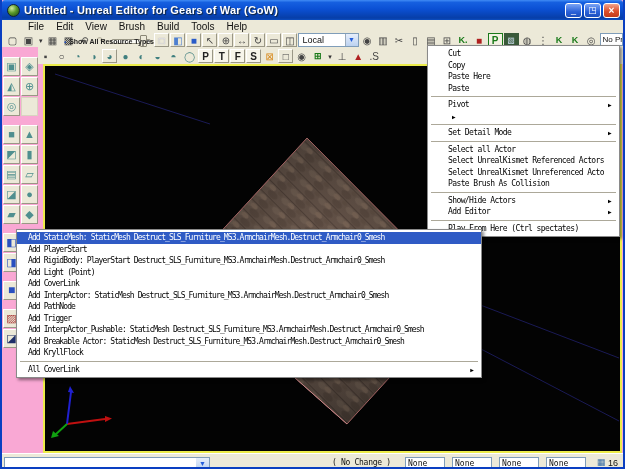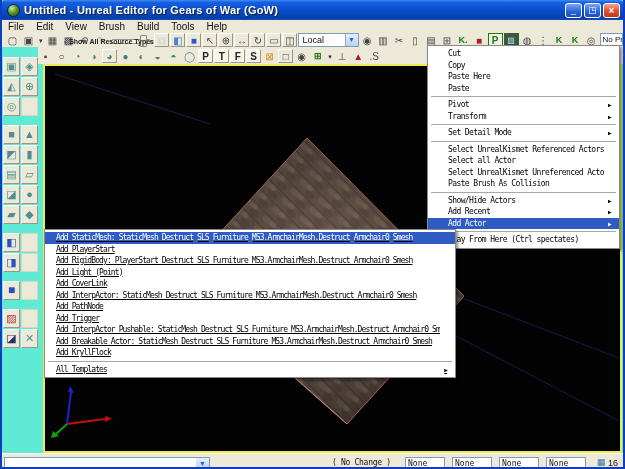--- a/index.html
+++ b/index.html
@@ -1,36 +1,36 @@
 <!DOCTYPE html>
 <html><head>
 <meta charset="utf-8">
 <style>
   html,body{margin:0;padding:0;background:#777;}
   *{box-sizing:border-box;}
-  .window{position:relative;width:625px;height:469px;background:#5eead4;
+  .window{position:relative;width:625px;height:469px;background:#f9a8d4;
     font-family:"Liberation Sans",sans-serif;overflow:hidden;
     border-left:2px solid #0a3fc1;border-right:2px solid #0a3fc1;border-bottom:2px solid #0a3fc1;}
   
   .titlebar{position:absolute;left:0;top:0;width:100%;height:20px;
     background:linear-gradient(180deg,#418cf5 0%,#1660e0 12%,#0b50d4 45%,#073ea8 90%,#0d4ec0 100%);
     display:flex;align-items:center;padding:0 3px;border-radius:3px 3px 0 0;}
   .app-icon{width:13px;height:13px;border-radius:50%;margin:0 4px 0 2px;
     background:radial-gradient(circle at 35% 30%,#cfe8a0 0%,#5a9a2a 45%,#16401a 100%);
     border:1px solid #123;flex:0 0 auto;}
   .title-text{color:#fff;font-size:11px;font-weight:bold;letter-spacing:.2px;
     text-shadow:1px 1px 1px #123;white-space:nowrap;flex:1 1 auto;}
   .win-controls{display:flex;gap:2px;}
   .winbtn{width:17px;height:15px;border:1px solid #fff;border-radius:3px;color:#fff;
     font-size:9px;line-height:13px;text-align:center;
     background:linear-gradient(180deg,#7ba4f5,#2a61d8 60%,#1c4fbe);}
   .winbtn.close{background:linear-gradient(180deg,#f2a48c,#dd4f2c 55%,#c23a1a);font-size:10px;font-weight:bold;}
   
   .menubar{position:absolute;left:0;top:20px;width:100%;height:12px;display:flex;
-    align-items:center;padding-left:0;background:#ECE9D8;}
+    align-items:center;padding-left:20px;background:#ECE9D8;}
   .menu-item{font-size:10px;color:#111;padding:0 6px;white-space:nowrap;}
   
   .toolbar1{position:absolute;left:0;top:32px;width:100%;height:15px;display:flex;
     align-items:center;gap:1px;padding-left:3px;background:#ECE9D8;}
   .toolbar2{position:absolute;left:36px;top:47px;width:589px;height:17px;display:flex;
     align-items:center;gap:1px;background:#ECE9D8;}
   .icon-list{display:contents;}
   .tbtn{min-width:15px;height:14px;font-size:10px;line-height:13px;text-align:center;
     color:#444;background:#ECE9D8;border:1px solid transparent;padding:0 1px;white-space:nowrap;}
   .tbtn.raised{border:1px solid;border-color:#fff #9a9786 #9a9786 #fff;}
@@ -75,21 +75,21 @@
   
   .viewport{position:absolute;left:41px;top:64px;width:579px;height:389px;
     border:2px solid #ecec4a;background:#030303;z-index:1;}
   .viewport svg{display:block;}
   
   .menu-panel{position:absolute;background:#fff;border:1px solid #8a8a8a;
     box-shadow:2px 2px 3px rgba(0,0,0,.45);z-index:9;padding:2px 0;
     font-family:"DejaVu Sans Mono",monospace;font-size:8px;color:#000;}
   .context-menu{left:425px;top:45px;width:193px;}
   .context-menu .cm-item{letter-spacing:-0.6px;}
-  .submenu{left:42px;top:229px;width:412px;z-index:10;text-decoration:underline;}
+  .submenu{left:14px;top:229px;width:466px;z-index:10;}
   .submenu .cm-item{letter-spacing:-0.9px;}
   .cm-item{height:11.5px;line-height:11.5px;display:flex;align-items:center;
     padding:0 8px 0 20px;white-space:nowrap;overflow:hidden;}
   .submenu .cm-item{padding-left:11px;}
   .cm-label{flex:1 1 auto;overflow:hidden;}
   .arrow{font-size:6px;margin-left:4px;flex:0 0 auto;}
   .cm-item.hl{background:#2f5bc5;color:#fff;}
   .cm-item.sep{height:5px;padding:0 2px;}
   .cm-item.sep::before{content:"";flex:1;height:1px;background:#aca899;margin:0 1px;}
   
@@ -226,78 +226,73 @@
         
         
       </div>
 
       <div class="cm-item">
         <span class="cm-label">Pivot</span>
         <span class="arrow">▶</span>
       </div>
 
       <div class="cm-item">
-        <span class="cm-label">Transform</span>
         <span class="arrow">▶</span>
       </div>
 
       <div class="cm-item sep">
         
         
       </div>
 
       <div class="cm-item">
         <span class="cm-label">Set Detail Mode</span>
         <span class="arrow">▶</span>
       </div>
 
       <div class="cm-item sep">
         
         
       </div>
 
       <div class="cm-item">
+        <span class="cm-label">Select all Actor</span>
+        <span class="arrow" style="visibility: hidden;">▶</span>
+      </div>
+
+      <div class="cm-item">
         <span class="cm-label">Select UnrealKismet Referenced Actors</span>
         <span class="arrow" style="visibility: hidden;">▶</span>
       </div>
 
       <div class="cm-item">
-        <span class="cm-label">Select all Actor</span>
-        <span class="arrow" style="visibility: hidden;">▶</span>
-      </div>
-
-      <div class="cm-item">
         <span class="cm-label">Select UnrealKismet Unreferenced Actors</span>
         <span class="arrow" style="visibility: hidden;">▶</span>
       </div>
 
       <div class="cm-item">
         <span class="cm-label">Paste Brush As Collision</span>
         <span class="arrow" style="visibility: hidden;">▶</span>
       </div>
 
       <div class="cm-item sep">
         
         
       </div>
 
       <div class="cm-item">
         <span class="cm-label">Show/Hide Actors</span>
         <span class="arrow">▶</span>
       </div>
 
       <div class="cm-item">
-        <span class="cm-label">Add Recent</span>
-        <span class="arrow">▶</span>
-      </div>
-
-      <div class="cm-item hl">
-        <span class="cm-label">Add Actor</span>
-        <span class="arrow">▶</span>
-      </div>
+        <span class="cm-label">Add Editor</span>
+        <span class="arrow">▶</span>
+      </div>
+
 
       <div class="cm-item sep">
         
         
       </div>
 
       <div class="cm-item">
         <span class="cm-label">Play From Here (Ctrl spectates)</span>
         <span class="arrow" style="visibility: hidden;">▶</span>
       </div>
@@ -359,21 +354,21 @@
         <span class="cm-label">Add KryllFlock</span>
         <span class="arrow" style="visibility: hidden;">▶</span>
       </div>
 
       <div class="cm-item sep">
         
         
       </div>
 
       <div class="cm-item">
-        <span class="cm-label">All Templates</span>
+        <span class="cm-label">All CoverLink</span>
         <span class="arrow">▶</span>
       </div>
     </div>
 
   <div class="statusbar">
     <span class="status-combo">
       <span class="dd-arrow">▼</span>
     </span>
     <span class="change-label">( No Change )</span>
     <span class="none-box" style="left:403px">None</span>

